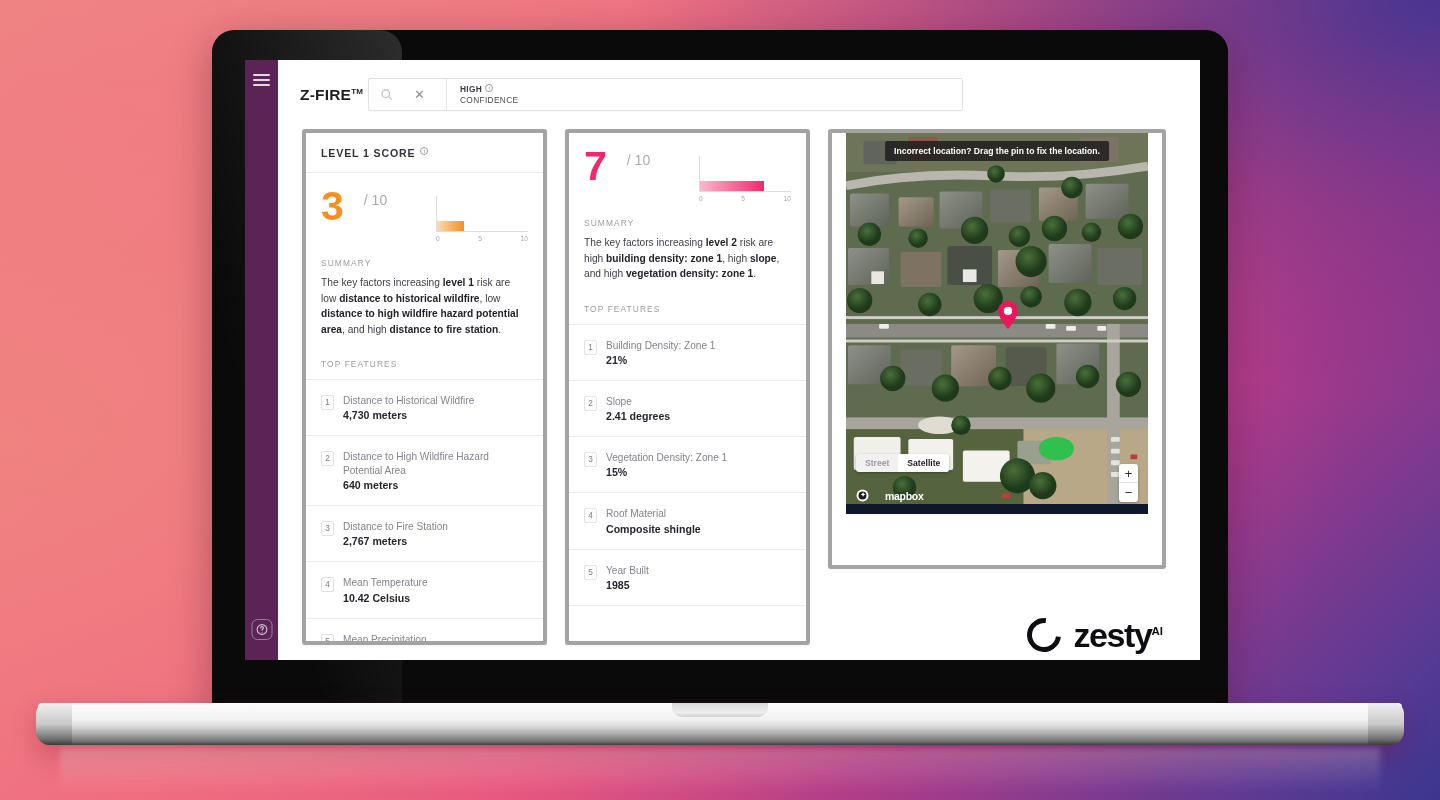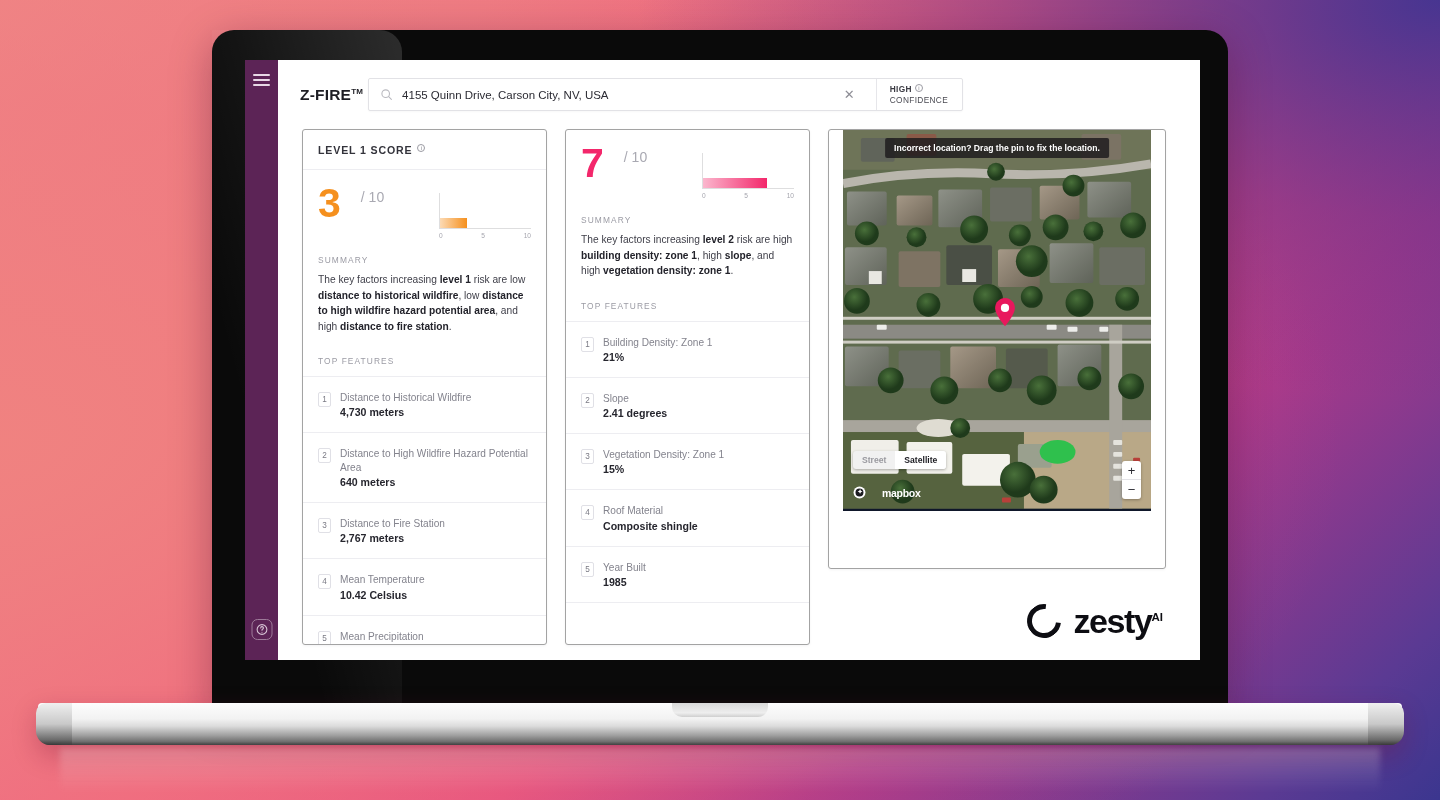--- a/index.html
+++ b/index.html
@@ -143,21 +143,21 @@
     box-shadow: 0 1px 2px rgba(0,0,0,.22);
   }
   .toggle-label { font-size: 10.5px; color: #4c4c56; }
 
   
   .cards {
     display: flex; gap: 18px; padding: 18px 32px 0 24px; align-items: flex-start;
     flex: 1; min-height: 0;
   }
   .card {
-    background: #fff; border: 1px solid #a3a3a3; border-radius: 3px;
+    background: #fff; border: 4px solid #a3a3a3; border-radius: 3px;
     box-shadow: 0 1px 3px rgba(20,20,40,0.05);
     display: flex; flex-direction: column; min-height: 0;
   }
   .card-score { width: 245px; height: 516px; overflow: hidden; }
   .card-map { width: 338px; height: 440px; }
   .card-head {
     padding: 14px 15px 13px 15px; border-bottom: 1px solid #ededf1;
     display: flex; align-items: flex-start; gap: 5px;
   }
   .card-title {
@@ -237,21 +237,21 @@
     box-shadow: 0 1px 3px rgba(0,0,0,.3);
   }
   .zoom-btn {
     height: 19px; display: flex; align-items: center; justify-content: center;
     font-size: 13px; color: #2b2b32; cursor: pointer; line-height: 1;
   }
   .zoom-btn:first-child { border-bottom: 1px solid #e3e3e7; }
 
   
   .zesty {
-    position: absolute; right: 37px; bottom: 22px;
+    position: absolute; right: 37px; bottom: 8px;
     display: flex; align-items: center; gap: 12px;
   }
   .zesty-mark {
     width: 34px; height: 34px; border-radius: 50%;
     border: 5px solid #0d0d12;
     border-right-color: transparent;
     transform: rotate(-38deg);
   }
   .zesty-word { font-size: 34px; font-weight: bold; color: #0d0d12; letter-spacing: -1.4px; line-height: 1; }
   .zesty-word sup { font-size: 11.5px; vertical-align: super; letter-spacing: 0; }
@@ -292,21 +292,20 @@
               <span>Z-FIRE</span><sup>TM</sup>
             </div>
 
             <div class="searchwrap">
               <span class="search-icon">
                 <svg width="13" height="13" viewBox="0 0 24 24" fill="none" stroke="#b9b9bf" stroke-width="2">
                   <circle cx="10.5" cy="10.5" r="7"></circle>
                     <path d="M16 16l5 5" stroke-linecap="round"></path>
                 </svg>
               </span>
-              <input class="search-input" type="text" value="4155 Quinn Drive, Carson City, NV, USA" style="">
               <span class="clear-x">✕</span>
               <div class="conf">
                 <div class="conf-top">
                   <span class="conf-hi">HIGH</span>
                   <i class="info-i">i</i>
                 </div>
                 <span class="conf-sub">CONFIDENCE</span>
               </div>
             </div>
           </div>

